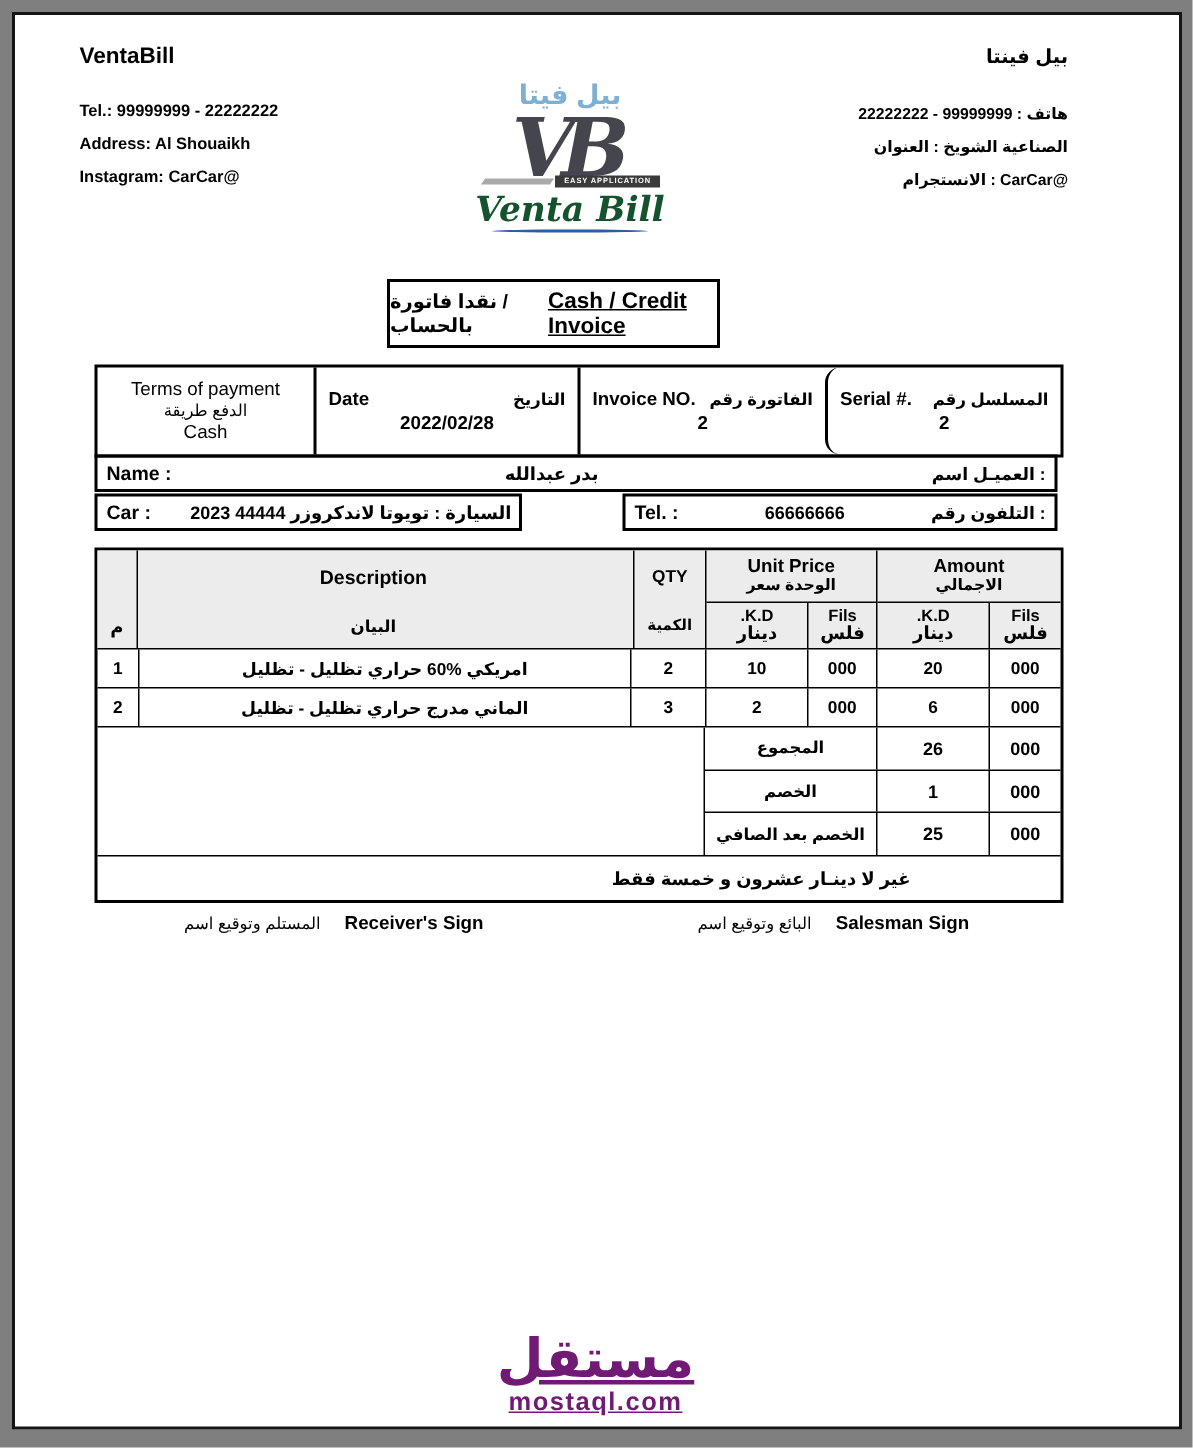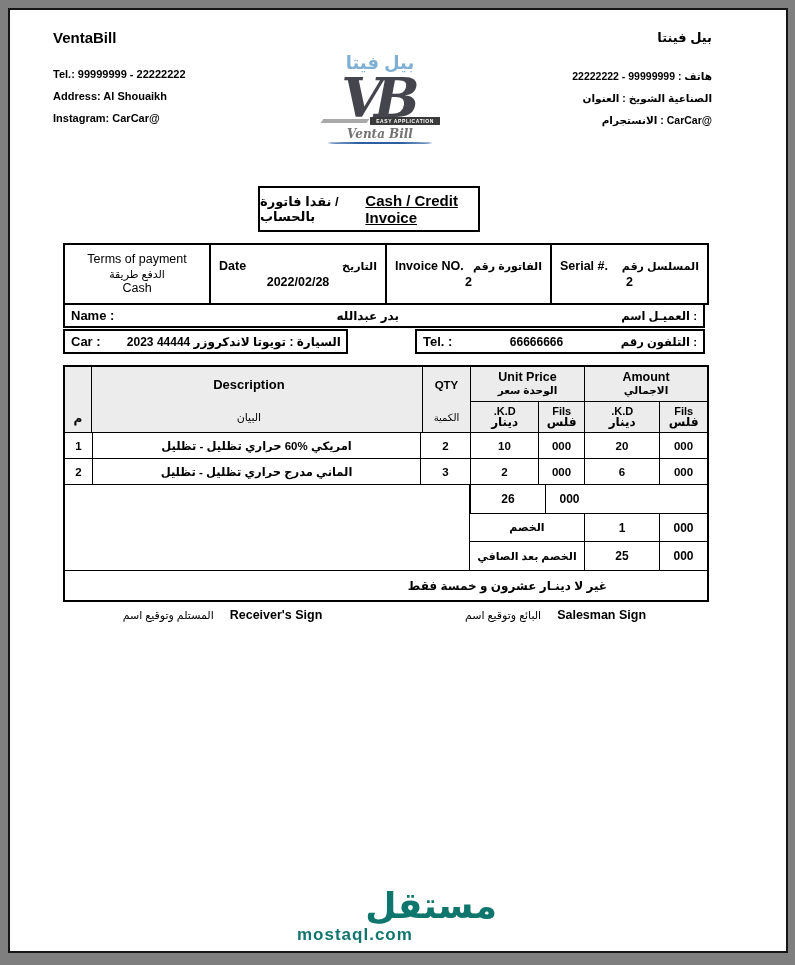--- a/index.html
+++ b/index.html
@@ -22,36 +22,36 @@
   
   .logo{position:absolute;left:300px;top:44px;width:140px;text-align:center;line-height:1;}
   .logo-ar{font-size:18px;font-weight:bold;color:#7fb0d3;letter-spacing:1px;}
   .logo-vb{font-family:"DejaVu Serif","Liberation Serif",serif;font-style:italic;font-weight:bold;
     font-size:54px;line-height:48px;color:#45454d;letter-spacing:-9px;margin-top:2px;margin-right:8px;}
   .logo-banner-row{display:flex;justify-content:flex-end;align-items:center;margin-top:-5px;margin-right:10px;}
   .logo-swoosh{width:46px;height:4px;background:#a9a9a9;transform:skewX(-35deg);margin-right:2px;}
   .logo-banner{background:#3a3a3a;color:#fff;font-size:5px;font-weight:bold;letter-spacing:0.6px;
     line-height:8px;height:8px;padding:0 6px;}
   .logo-script{font-family:"DejaVu Serif","Liberation Serif",serif;font-style:italic;font-weight:bold;
-    font-size:12px;color:#737373;margin-top:3px;}
+    font-size:23px;color:#14532d;margin-top:3px;}
   .logo-underline{height:2px;background:#2b5fa0;width:104px;margin:2px auto 0;border-radius:50%;}
 
   
   .titlebox{position:absolute;left:248px;top:176px;width:222px;height:46px;border:2px solid #000;
     box-sizing:border-box;display:flex;flex-direction:row;justify-content:center;align-items:center;gap:1px;}
   .title-ar{font-size:13px;font-weight:bold;}
   .title-en{font-size:15px;font-weight:bold;text-decoration:underline;}
 
   
   .infotable{position:absolute;left:53px;top:233px;width:642px;height:58px;border:2px solid #000;
     box-sizing:content-box;display:flex;}
   .info-cell{box-sizing:border-box;display:flex;flex-direction:column;justify-content:center;}
   .info-cell + .info-cell{border-left:2px solid #000;}
   .ic1{width:144px;align-items:center;line-height:14.5px;}
-  .ic2{width:176px;}.ic3{width:165px;}.ic4{width:157px;}
+  .ic2{width:176px;}.ic3{width:165px;}.ic4{width:157px;border-radius:10px;}
   .info-toprow{display:flex;justify-content:space-between;align-items:center;padding:0 8px;font-weight:bold;}
   .info-en{font-size:12.5px;}.info-ar{font-size:11px;}
   .info-val{text-align:center;font-size:12.5px;font-weight:bold;margin-top:2px;}
 
   
   .rowbox{position:absolute;border:2px solid #000;box-sizing:border-box;display:flex;align-items:center;}
   .namerow{left:53px;top:293px;width:642px;height:25px;}
   .carbox{left:53px;top:319px;width:285px;height:25px;}
   .telbox{left:405px;top:319px;width:290px;height:25px;}
   .lbl-en{font-size:13px;font-weight:bold;padding-left:6px;white-space:nowrap;}
@@ -61,21 +61,21 @@
 
   
   .itable{position:absolute;left:53px;top:355px;width:642px;border:2px solid #000;box-sizing:content-box;background:#fff;}
   .ithead{display:flex;height:65px;background:#ececec;}
   .col{box-sizing:border-box;}
   .col + .col{border-left:1px solid #000;}
   .w-no{width:27px;}.w-desc{width:328px;}.w-qty{width:50px;margin-left:16px;}
   .w-up{width:114px;}.w-am{width:123px;}
   .stackcol{display:flex;flex-direction:column;}
   .stack-top{height:35px;display:flex;align-items:center;justify-content:center;font-weight:bold;font-size:13px;}
-  .stack-bot{height:30px;display:flex;align-items:center;justify-content:center;font-weight:normal;font-size:11px;}
+  .stack-bot{height:30px;display:flex;align-items:center;justify-content:center;font-weight:bold;font-size:11px;}
   .nocol{display:flex;align-items:flex-end;justify-content:center;padding-bottom:7px;font-weight:bold;font-size:12px;}
   .groupcol{display:flex;flex-direction:column;}
   .group-top{height:35px;border-bottom:1px solid #000;display:flex;flex-direction:column;
     align-items:center;justify-content:center;font-weight:bold;line-height:13px;}
   .group-top .en{font-size:12.5px;}.group-top .ar{font-size:10.5px;}
   .group-bot{height:30px;display:flex;}
   .subcell{display:flex;flex-direction:column;align-items:center;justify-content:center;
     font-weight:bold;line-height:11px;box-sizing:border-box;}
   .subcell .en{font-size:11px;}.subcell .ar{font-size:12px;}
   .sub-kd{width:68px;}.sub-fl{width:46px;border-left:1px solid #000;}
@@ -101,21 +101,21 @@
     justify-content:flex-end;padding-right:100px;box-sizing:border-box;font-weight:bold;font-size:12px;}
 
   
   .sig{position:absolute;top:598px;display:flex;justify-content:center;align-items:baseline;gap:16px;}
   .sig-left{left:100px;width:225px;}
   .sig-right{left:428px;width:235px;}
   .sig-ar{font-size:11px;font-weight:normal;}
   .sig-en{font-size:12.5px;font-weight:bold;}
 
   
-  .watermark{position:absolute;left:287px;top:878px;width:200px;color:#0f766e;line-height:1;}
+  .watermark{position:absolute;left:287px;top:878px;width:200px;text-align:center;color:#701a75;line-height:1;text-decoration:underline;}
   .wm-logo{font-size:36px;font-weight:bold;}
   .wm-url{font-size:17px;font-weight:bold;letter-spacing:1px;margin-top:2px;}
 </style>
 </head>
 <body>
 
 <div class="page">
 
   <div class="company-en">VentaBill</div>
   <div class="h-en-line" style="top:58px;">Tel.: 99999999 - 22222222</div>
@@ -251,20 +251,21 @@
       <div class="cell c-kd">2</div>
       <div class="cell c-fl">000</div>
       <div class="cell c-akd">6</div>
       <div class="cell c-afl">000</div>
     </div>
 
     <div class="ibottom">
       <div class="emptycell"></div>
       <div class="totals">
         <div class="trow">
+          <div class="tlabel">المجموع</div>
           <div class="tkd">26</div>
           <div class="tfils">000</div>
         </div>
         <div class="trow">
           <div class="tlabel">الخصم</div>
           <div class="tkd">1</div>
           <div class="tfils">000</div>
         </div>
         <div class="trow">
           <div class="tlabel">الصافي‎ بعد‎ الخصم</div>

